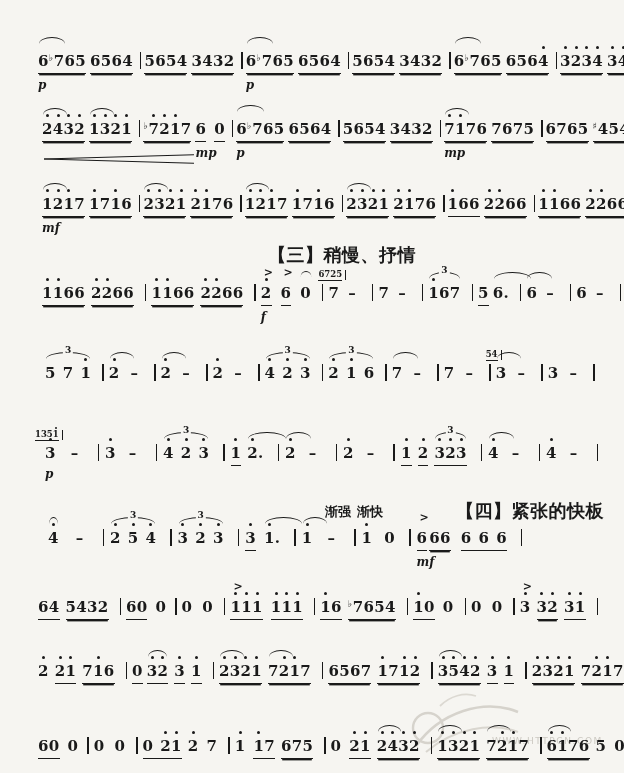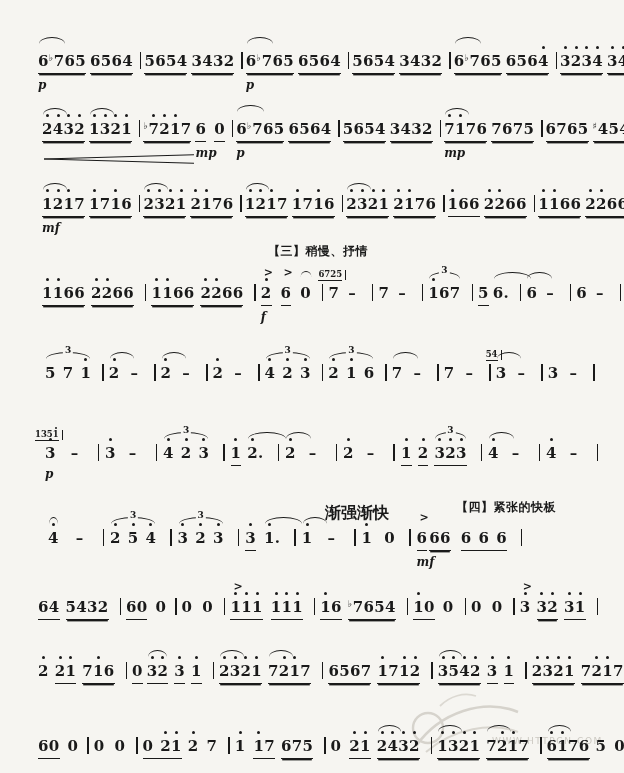--- a/index.html
+++ b/index.html
@@ -41,22 +41,22 @@
        font-size:12px;line-height:1}
   .grace{position:absolute;bottom:100%;left:-10px;margin-bottom:2px;font-size:8.5px;
          font-weight:bold;border-bottom:1px solid var(--ink);line-height:1.1;
          padding-bottom:1px;white-space:nowrap}
   .grace::after{content:'';position:absolute;right:-4px;top:0;height:10px;
          border-left:1px solid var(--ink)}
   .grace .ch.da::before{width:2px;height:2px;top:-3px;margin-left:-1px}
 
   
   .ann{position:absolute;font-weight:bold;z-index:3;font-family:"DejaVu Sans",sans-serif}
-  .ann.sec{font-size:12px;letter-spacing:.5px}
-  .ann.small{font-size:16px}
+  .ann.sec{font-size:18px;letter-spacing:.5px}
+  .ann.small{font-size:13px}
 
   .hairpin{position:absolute;z-index:2}
 
   
   #watermark{position:absolute;left:368px;top:678px;width:256px;height:92px;
      z-index:1;color:var(--wm)}
   #wm-brand{position:absolute;left:120px;top:14px;font-size:36px;font-weight:bold;
      letter-spacing:3px;font-family:"DejaVu Sans",sans-serif;opacity:.9}
   #wm-url{position:absolute;left:124px;top:58px;font-size:9px;letter-spacing:1.6px;
      font-family:"DejaVu Sans",sans-serif;color:#ccc9c2}

